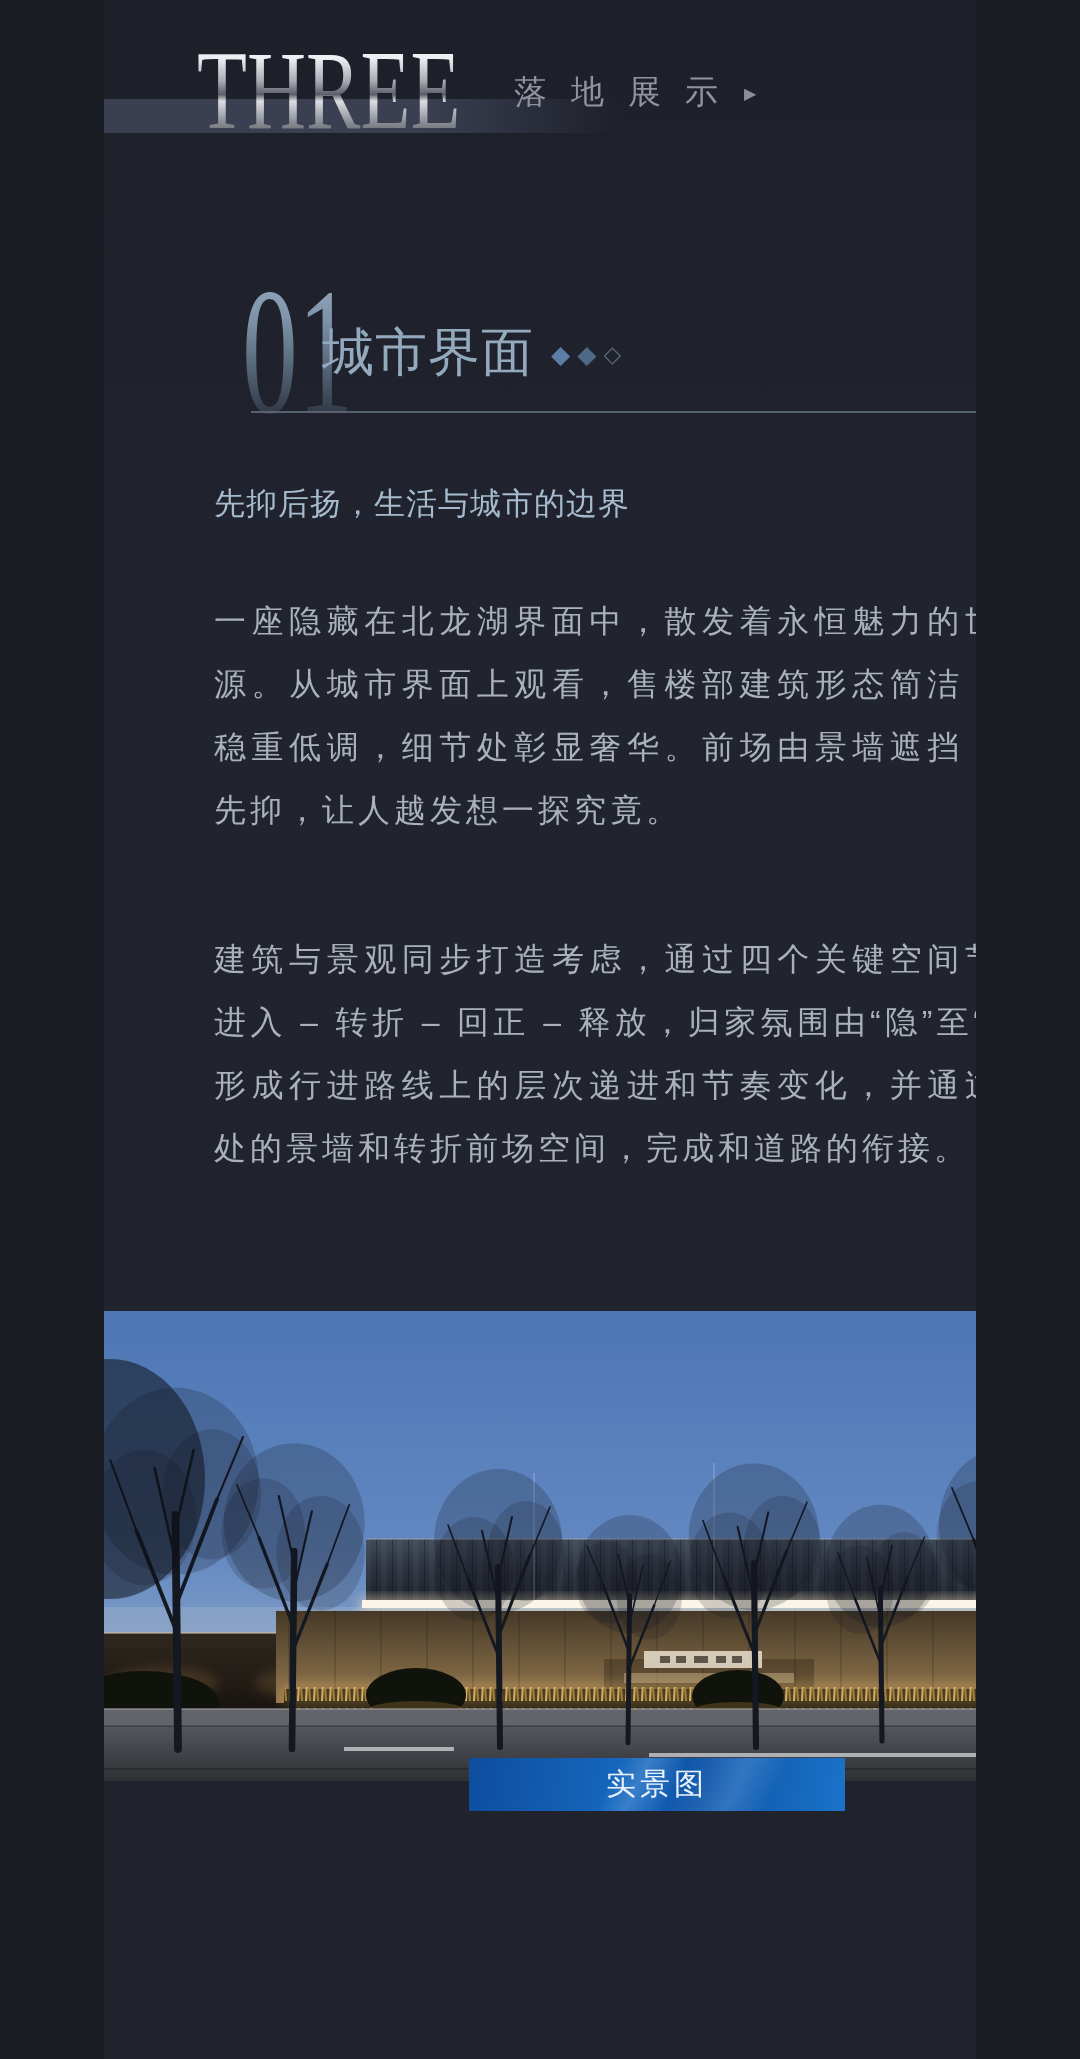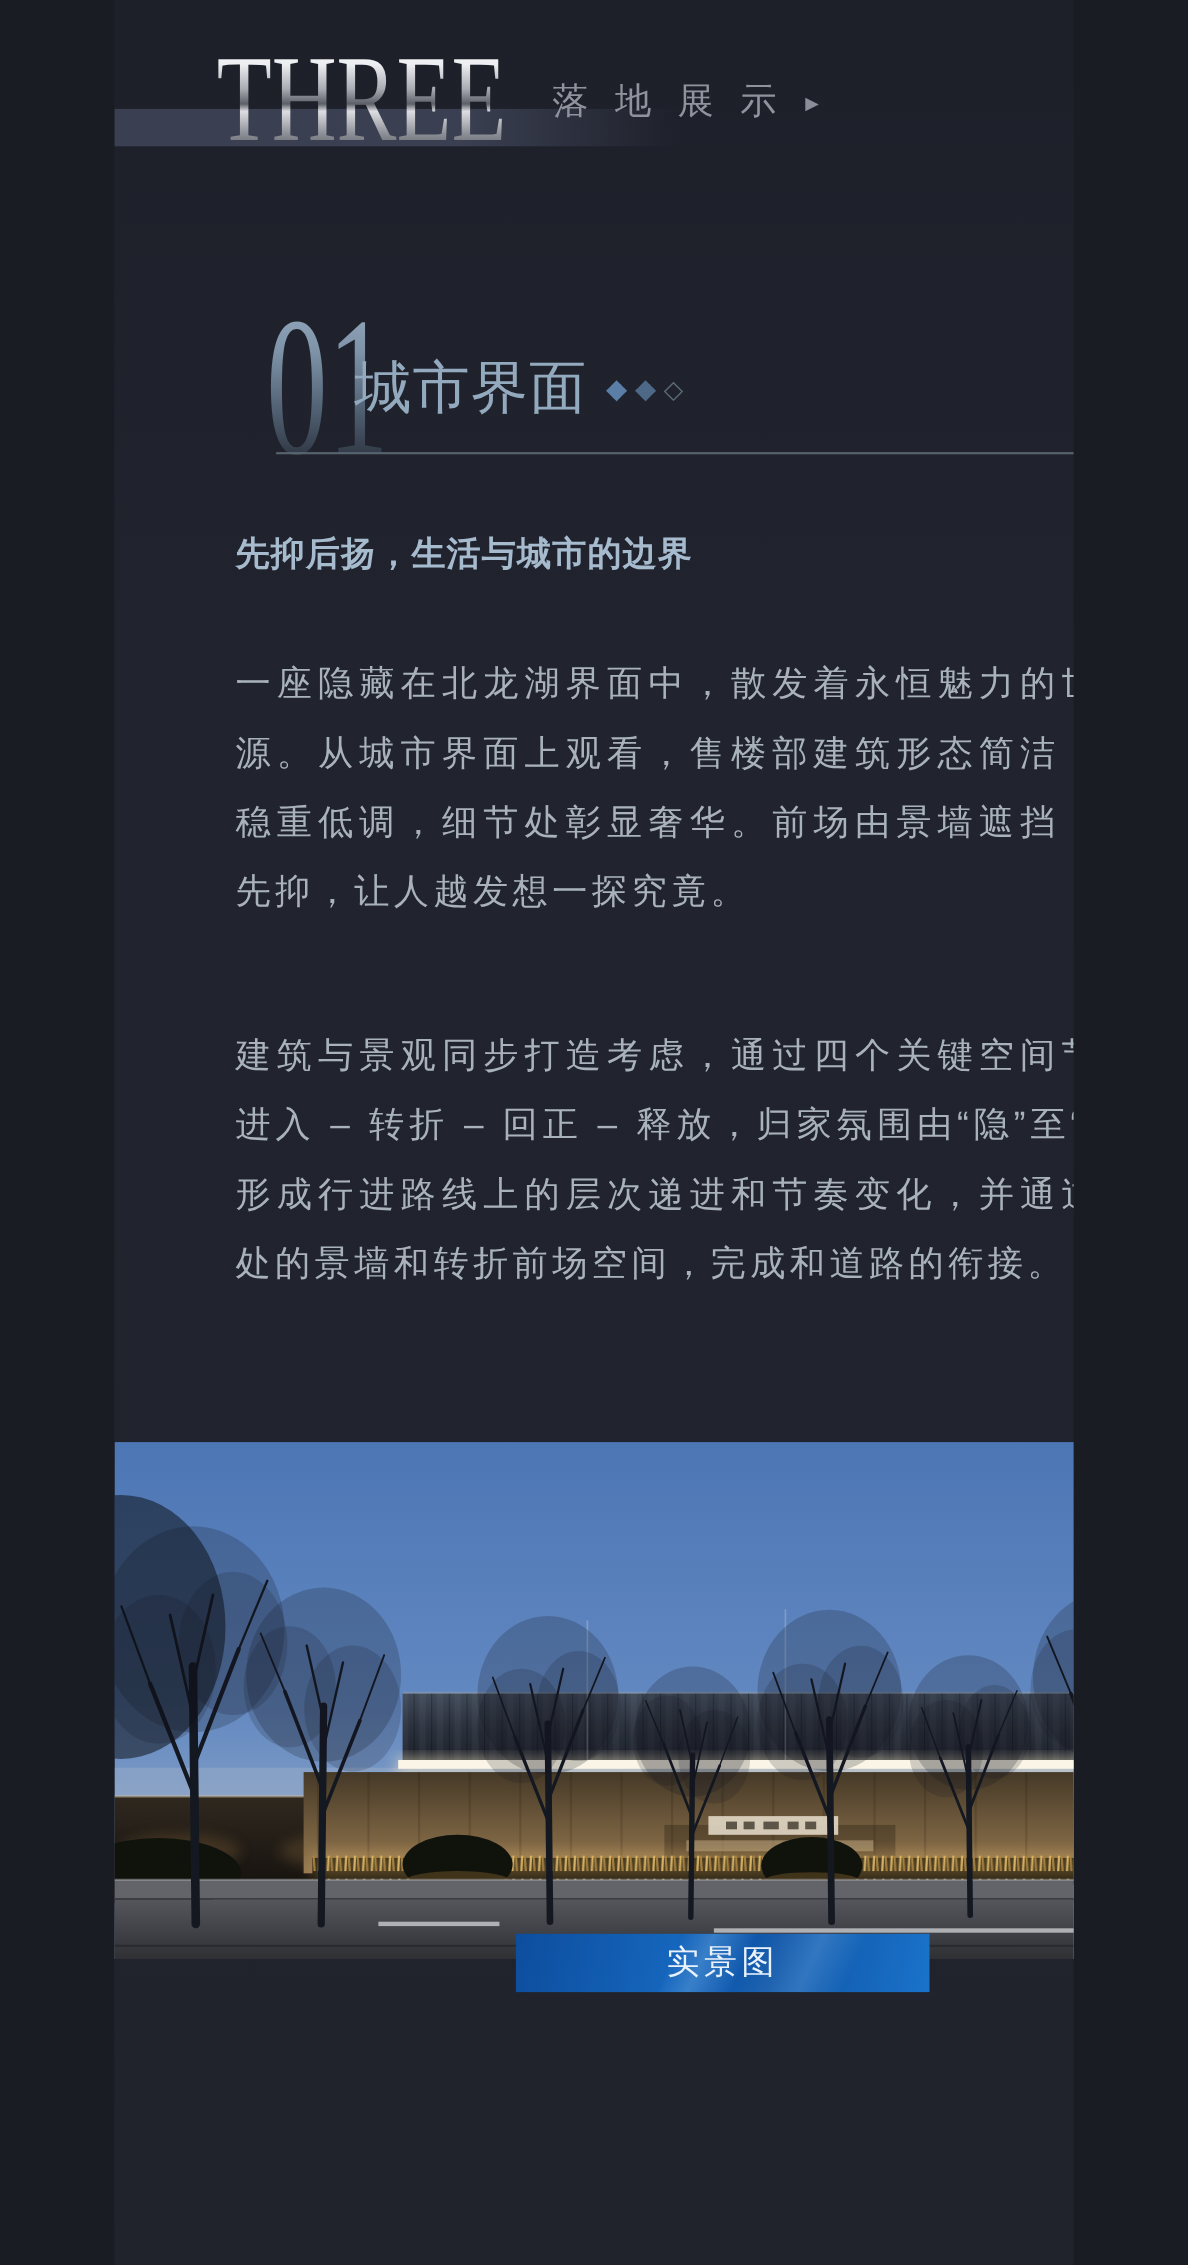--- a/index.html
+++ b/index.html
@@ -8,39 +8,39 @@
         font-family:"Liberation Sans",sans-serif;}
   
   .hero-band{position:absolute;left:0;top:99px;width:515px;height:34px;
              background:linear-gradient(90deg,#3a3f51 0%,#3a3f51 62%,rgba(58,63,81,0) 100%);}
   .hero-title{position:absolute;left:93px;top:34px;margin:0;font-family:"Liberation Serif",serif;
               font-weight:400;font-size:112px;line-height:1;letter-spacing:0px;
               transform:scaleX(.73);transform-origin:left top;
               background:linear-gradient(180deg,#ffffff 0%,#eceef1 22%,#a9abb3 42%,#5d5f68 54%,#dcdee2 60%,#8e9098 78%,#41434c 100%);
               -webkit-background-clip:text;background-clip:text;color:transparent;
               text-shadow:0 0 0 rgba(0,0,0,0);}
-  .hero-sub{position:absolute;left:398px;top:70px;display:flex;align-items:center;}
+  .hero-sub{position:absolute;left:410px;top:70px;display:flex;align-items:center;}
   .hero-sub-text{font-family:"Liberation Serif",serif;font-size:33px;letter-spacing:24px;
                  color:#90939e;white-space:nowrap;}
   .hero-arrow{font-size:16px;color:#8b8e99;margin-left:2px;transform:translateY(1px);}
   
   .sec-num{position:absolute;left:138px;top:262px;margin:0;font-family:"Liberation Serif",serif;
            font-size:180px;line-height:1;font-weight:400;transform:scaleX(.62);transform-origin:left top;
            background:linear-gradient(180deg,#9cb0c3 0%,#7e93a8 32%,#506072 62%,rgba(40,48,60,.08) 97%);
            -webkit-background-clip:text;background-clip:text;color:transparent;}
   .sec-title{position:absolute;left:218px;top:318px;margin:0;font-family:"Liberation Serif",serif;
              font-weight:400;font-size:52px;letter-spacing:1px;color:#93a9bd;}
   .diamonds{position:absolute;left:447px;top:342px;display:flex;align-items:center;gap:7px;
             font-size:25px;line-height:1;}
   .dia-1{color:#5a7ea6;}
   .dia-2{color:#4e6988;}
   .dia-3{color:#5c6b79;font-size:23px;}
   .divider{position:absolute;left:147px;top:411px;width:793px;height:2px;background:#5f6c79;opacity:.85;}
   
-  .lead{position:absolute;left:110px;top:483px;margin:0;font-size:31px;font-weight:bold;
+  .lead{position:absolute;left:110px;top:483px;margin:0;font-size:31px;font-weight:normal;
         letter-spacing:1px;color:#a6bbce;}
   .para{position:absolute;left:110px;width:862px;margin:0;font-size:32px;letter-spacing:4px;
         line-height:63px;color:#a9b2bb;text-align:justify;text-justify:inter-ideograph;}
   .para-1{top:590px;}
   .para-2{top:928px;}
   
   .photo{position:absolute;left:0;top:1311px;width:1080px;height:470px;margin:0;}
   .photo-svg{display:block;width:1080px;height:470px;}
   .badge{position:absolute;left:365px;top:1758px;width:376px;height:53px;overflow:hidden;
          display:flex;align-items:center;justify-content:center;

